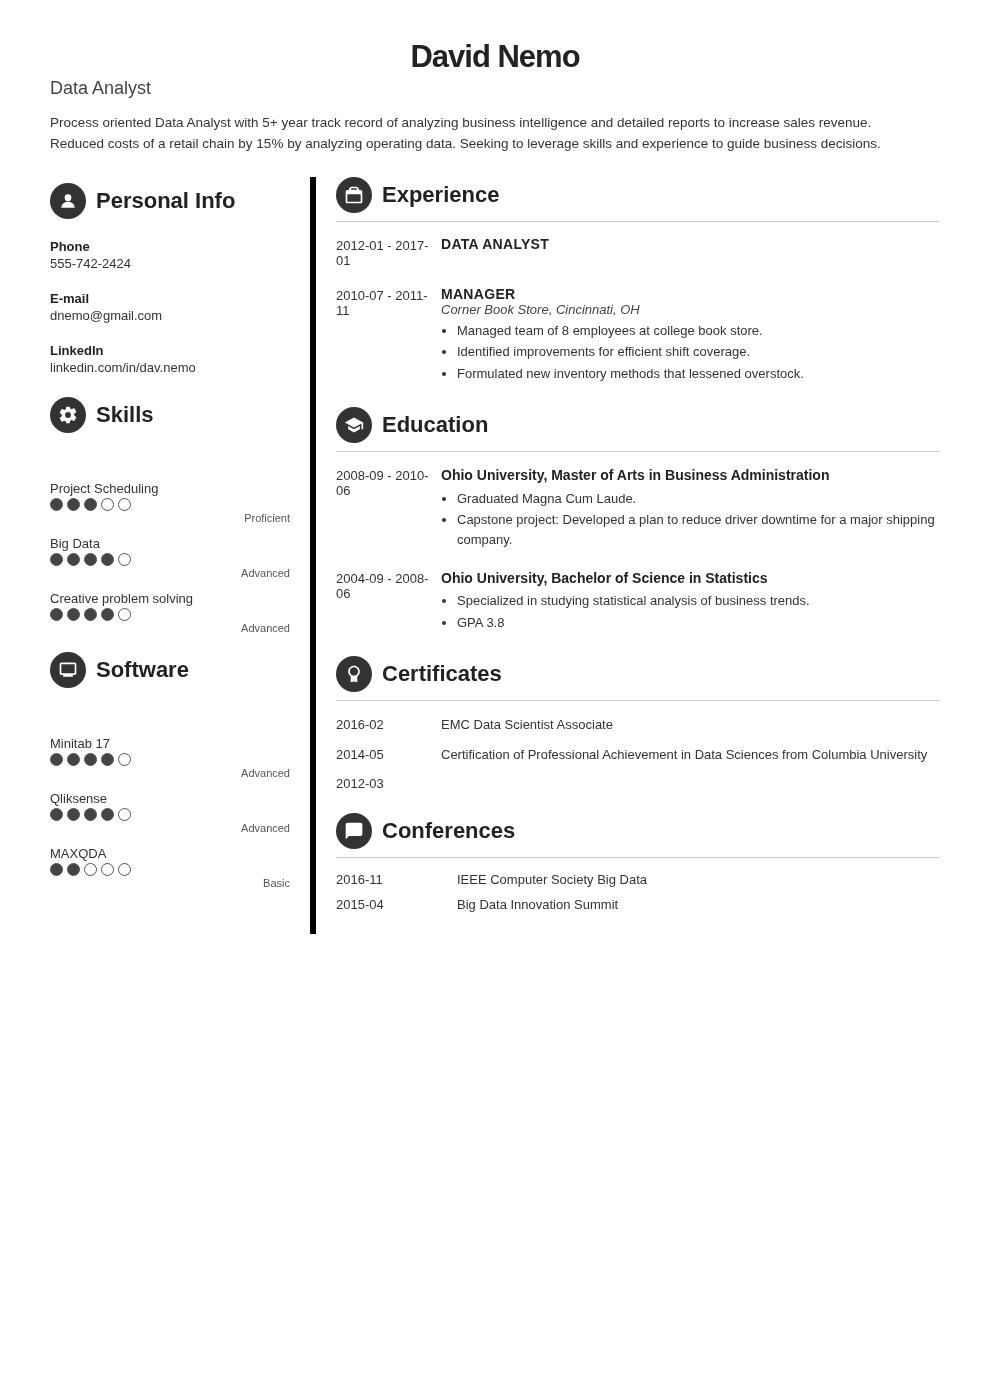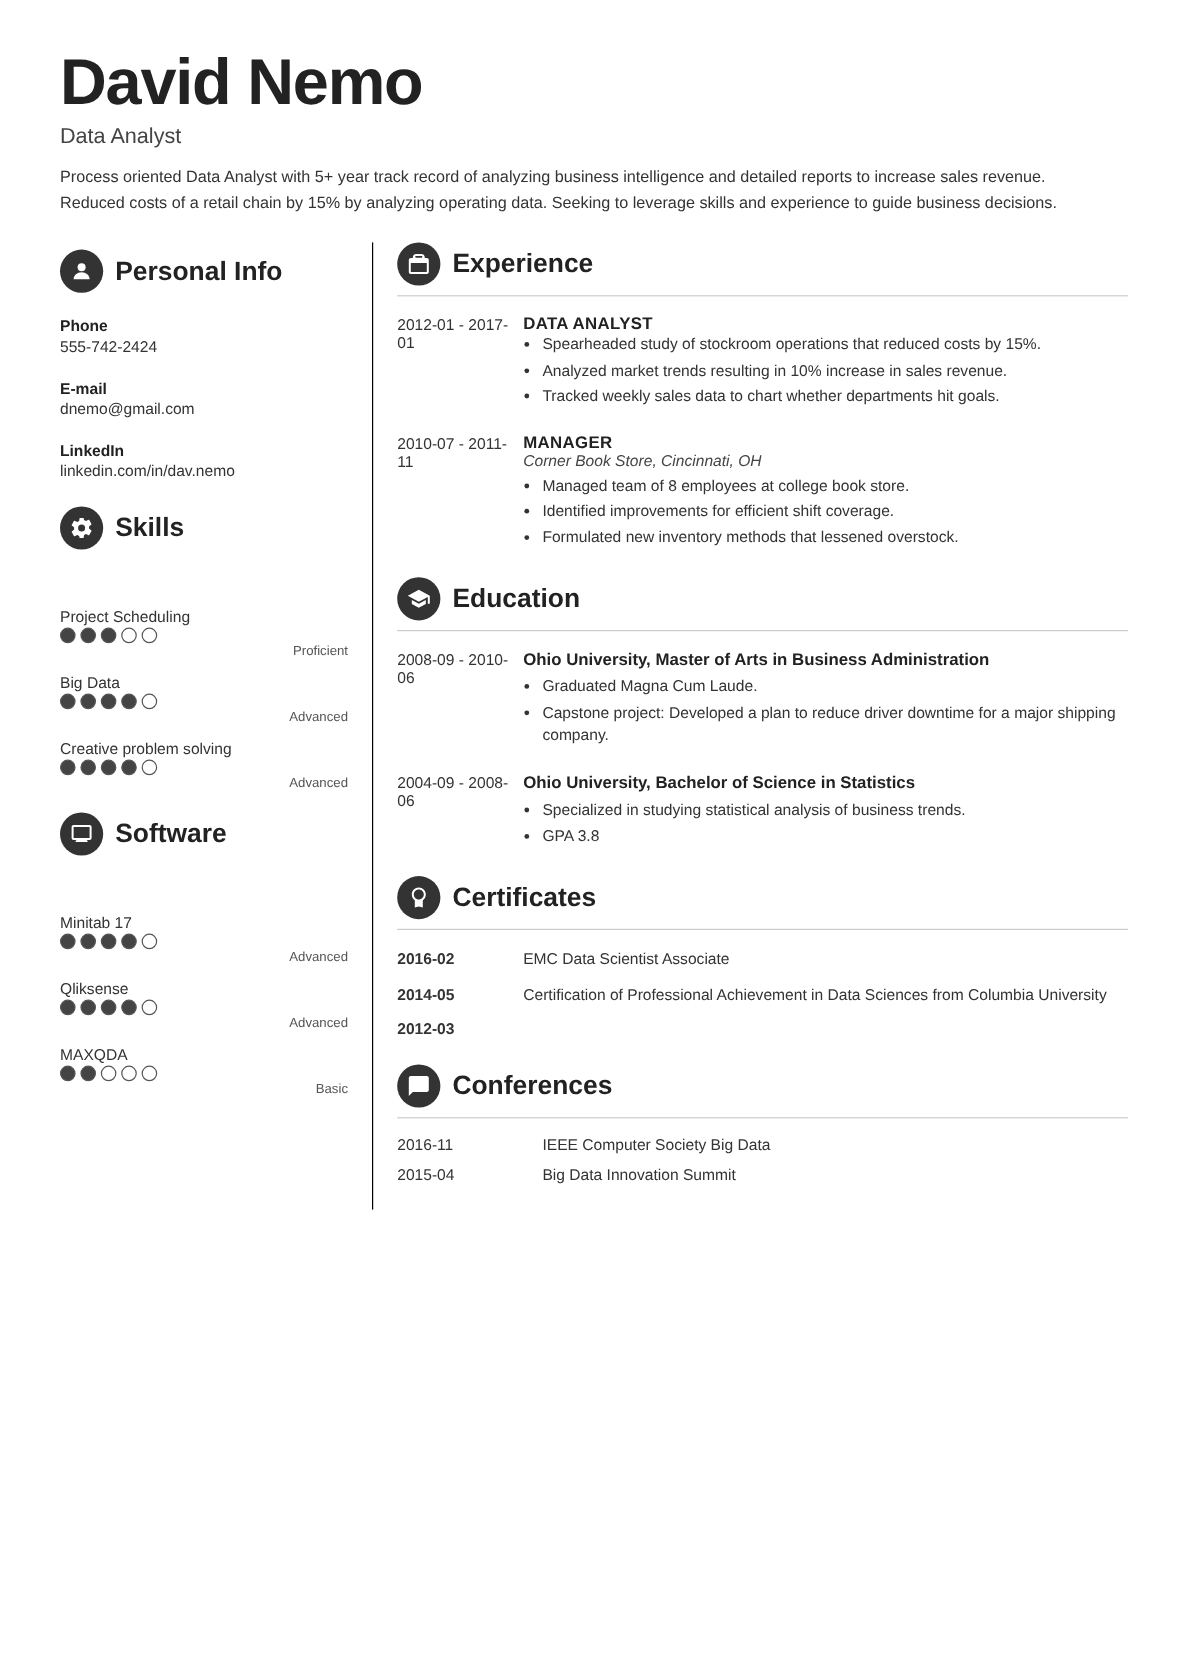--- a/index.html
+++ b/index.html
@@ -6,24 +6,25 @@
     body {
       font-family: Arial, sans-serif;
       font-size: 14px;
       color: #222;
       background: #fff;
       width: 990px;
       min-height: 1400px;
       padding: 40px 50px;
     }
     .header-name {
-      font-size: 54px;
+      font-size: 31px;
       font-weight: 900;
       letter-spacing: -1px;
       line-height: 1.1;
+      text-align: center;
     }
     .header-title {
       font-size: 18px;
       color: #444;
       margin-bottom: 14px;
       margin-top: 4px;
     }
     .header-summary {
       font-size: 13.5px;
       color: #333;
@@ -36,21 +37,21 @@
       gap: 0;
     }
     .left-col {
       width: 260px;
       flex-shrink: 0;
       padding-right: 20px;
     }
     .right-col {
       flex: 1;
       padding-left: 20px;
-      border-left: 1px solid #000000;
+      border-left: 6px solid #000000;
     }
     .section-header {
       display: flex;
       align-items: center;
       gap: 10px;
       margin-bottom: 14px;
       margin-top: 6px;
     }
     .section-icon {
       width: 36px;
@@ -167,21 +168,21 @@
     }
     .cert-entry {
       display: flex;
       gap: 0;
       margin-bottom: 10px;
     }
     .cert-date {
       width: 105px;
       flex-shrink: 0;
       font-size: 13px;
-      font-weight: 700;
+      font-weight: 400;
       color: #333;
       padding-top: 2px;
     }
     .cert-text {
       flex: 1;
       font-size: 13px;
       color: #333;
       line-height: 1.5;
     }
     .conf-entry {
@@ -343,25 +344,20 @@
             <path d="M20 6h-2.18c.07-.23.18-.44.18-.7C18 3.48 16.53 2 14.83 2h-5.66C7.47 2 6 3.48 6 5.3c0 .26.11.47.18.7H4C2.9 6 2 6.9 2 8v12c0 1.1.9 2 2 2h16c1.1 0 2-.9 2-2V8c0-1.1-.9-2-2-2zm-5.17-2c.46 0 .83.38.83.86 0 .48-.37.84-.83.84H9.17c-.46 0-.83-.36-.83-.84 0-.48.37-.86.83-.86h5.66zM20 20H4v-9h16v9z" fill="white"></path>
           </svg>
         </div>
         <span class="section-title">Experience</span>
       </div>
       <div id="experience-list">
           <div class="exp-entry">
             <div class="exp-dates">2012-01 - 2017-01</div>
     <div class="exp-content">
       <div class="exp-title">DATA ANALYST</div>
-      <ul class="exp-bullets">
-                <li>Spearheaded study of stockroom operations that reduced costs by 15%.</li>
-                <li>Analyzed market trends resulting in 10% increase in sales revenue.</li>
-                <li>Tracked weekly sales data to chart whether departments hit goals.</li>
-              </ul>
     </div>
           </div>
           <div class="exp-entry">
             <div class="exp-dates">2010-07 - 2011-11</div>
     <div class="exp-content">
       <div class="exp-title">MANAGER</div>
       <div class="exp-org">Corner Book Store, Cincinnati, OH</div>
       <ul class="exp-bullets">
                 <li>Managed team of 8 employees at college book store.</li>
                 <li>Identified improvements for efficient shift coverage.</li>

